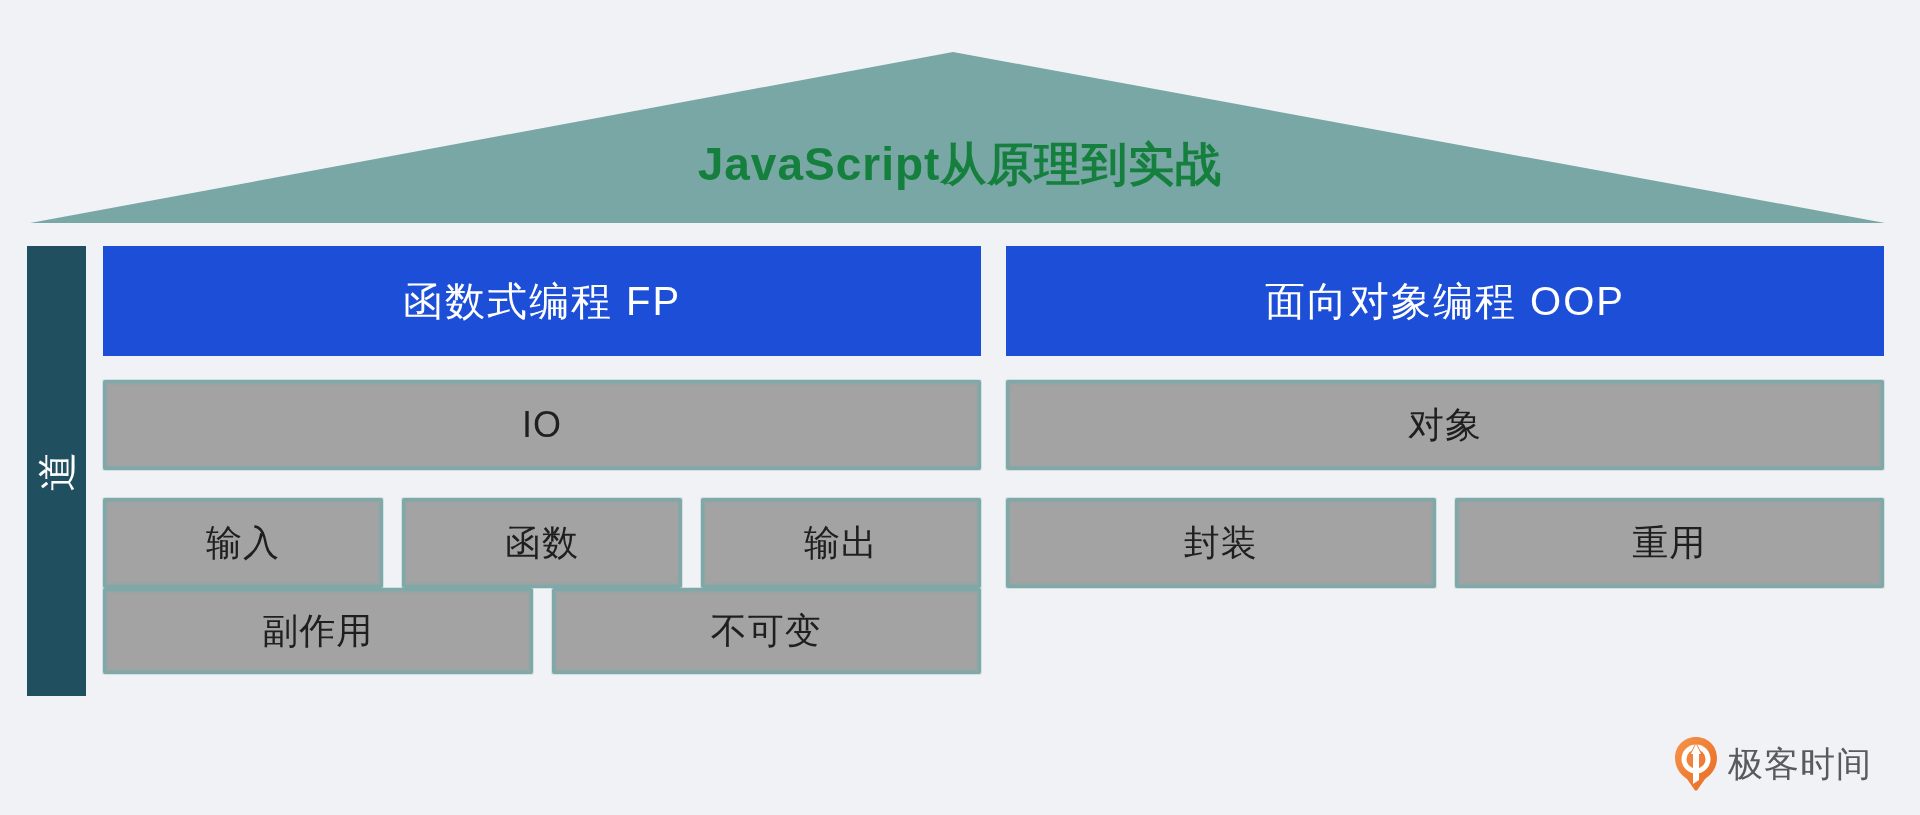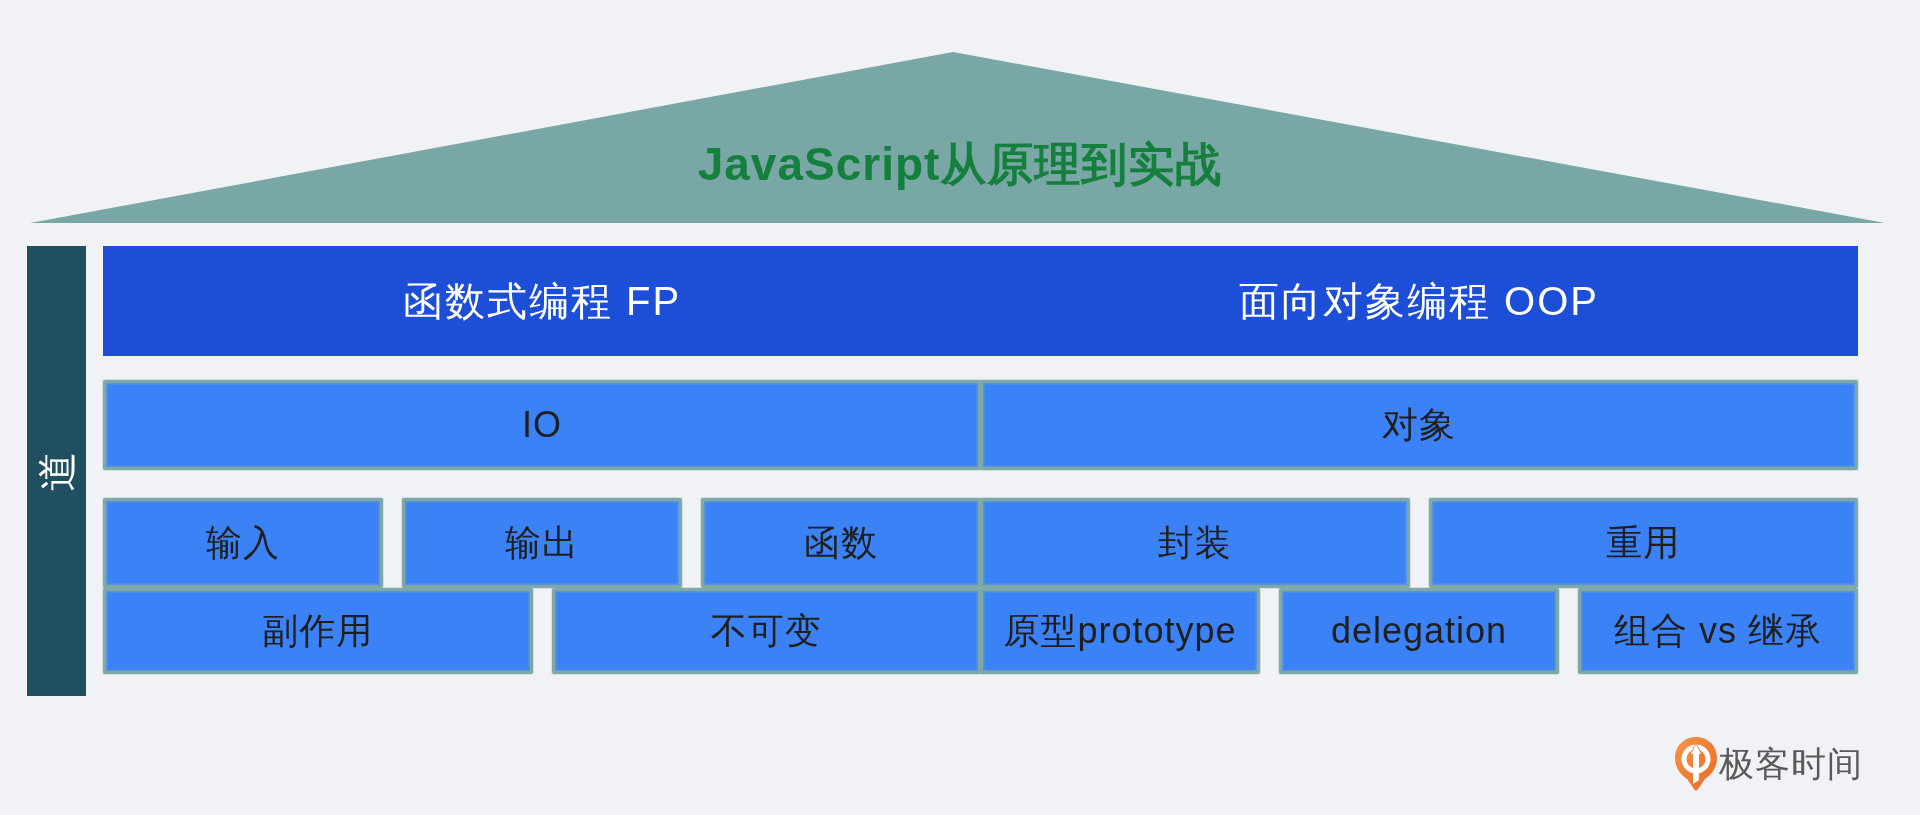--- a/index.html
+++ b/index.html
@@ -29,51 +29,52 @@
   }
   .pillar span{
     display:block;
     color:#ffffff;font-size:40px;
     transform:rotate(-90deg);
     white-space:nowrap;
   }
   
   .col{position:absolute;top:246px;width:878px;}
   .col.left{left:103px;}
-  .col.right{left:980px;}
+  .col.right{left:1006px;}
   .col-header{
     height:110px;
     background:#1d4ed8;
     color:#ffffff;font-size:40px;font-weight:500;
     display:flex;align-items:center;justify-content:center;
     letter-spacing:2px;
   }
   .cell{
     box-sizing:border-box;
     border:3px solid #7fa9a9;
     border-radius:2px;
     box-shadow:inset 0 0 0 1.5px rgba(127,169,169,.45), 0 0 0 1px rgba(127,169,169,.25);
-    background:#3b82f6;
+    background:#a3a3a3;
     display:flex;align-items:center;justify-content:center;
     color:#1f1f1f;font-size:36px;
     letter-spacing:1px;
   }
   .row1{margin-top:24px;height:90px;}
   .row{display:flex;gap:19px;border-radius:15px;}
   .row2{margin-top:28px;}
   .row2 .cell{height:90px;flex:1;}
   .row3{}
   .row3 .cell{height:86px;flex:1;}
   
   .logo{
     position:absolute;left:1673px;top:736px;height:56px;
     display:flex;align-items:center;
   }
   .logo svg{display:block;}
   .logo-text{
+    margin-left:9px;
     font-size:35px;font-weight:500;color:#5a5a5c;
     letter-spacing:1px;
   }
 </style>
 </head>
 <body>
 
 <div class="stage">
 
   <svg class="roof-svg" viewBox="0 0 1920 230" preserveAspectRatio="none">
@@ -83,40 +84,35 @@
 
   <div class="pillar">
     <span>道</span>
   </div>
 
   <div class="col left">
     <div class="col-header">函数式编程 FP</div>
     <div class="cell row1">IO</div>
     <div class="row row2">
       <div class="cell">输入</div>
+      <div class="cell">函数</div>
       <div class="cell">输出</div>
-      <div class="cell">函数</div>
     </div>
     <div class="row row3">
       <div class="cell">副作用</div>
       <div class="cell">不可变</div>
     </div>
   </div>
 
   <div class="col right">
     <div class="col-header">面向对象编程 OOP</div>
     <div class="cell row1">对象</div>
     <div class="row row2">
       <div class="cell">封装</div>
       <div class="cell">重用</div>
-    </div>
-    <div class="row row3">
-      <div class="cell">原型prototype</div>
-      <div class="cell">delegation</div>
-      <div class="cell">组合 vs 继承</div>
     </div>
   </div>
 
   <div class="logo">
     <svg width="46" height="56" viewBox="0 0 46 56">
       <defs>
         <linearGradient id="gk" x1="0" y1="0" x2="1" y2="1">
           <stop offset="0" stop-color="#f6944c"></stop>
           <stop offset="1" stop-color="#ea6a22"></stop>
         </linearGradient>

